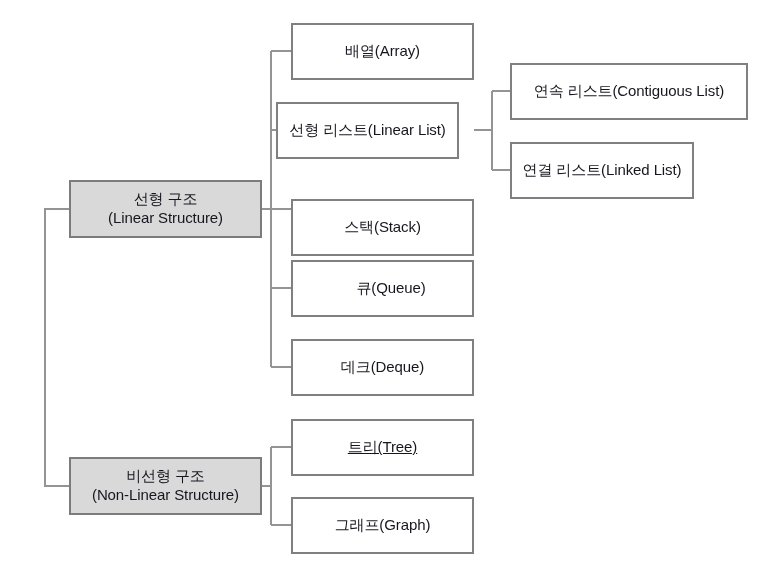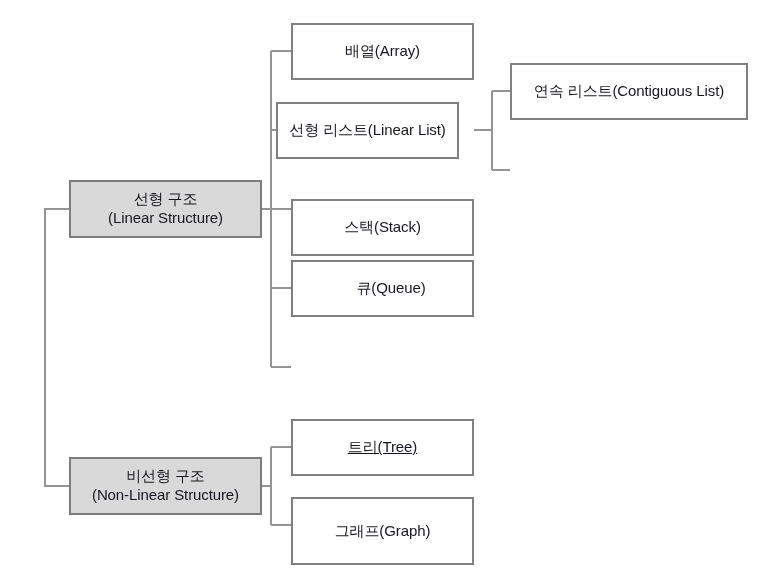--- a/index.html
+++ b/index.html
@@ -96,27 +96,33 @@
   </div>
 
   <div class="node" style="left:291px; top:199px; width:183px; height:57px;">
     <span class="label">스택(Stack)</span>
   </div>
 
   <div class="node" style="left:291px; top:260px; width:183px; height:57px;padding-left:17px;">
     <span class="label">큐(Queue)</span>
   </div>
 
+  <div class="node" style="left:291px; top:339px; width:183px; height:57px;">
+    <span class="label">데크(Deque)</span>
+  </div>
 
   <div class="node" style="left:510px; top:63px; width:238px; height:57px;text-align:right;">
     <span class="label">연속 리스트(Contiguous List)</span>
   </div>
 
+  <div class="node" style="left:510px; top:142px; width:184px; height:57px;">
+    <span class="label">연결 리스트(Linked List)</span>
+  </div>
 
   <div class="node" style="left:291px; top:419px; width:183px; height:57px;text-decoration:underline;">
     <span class="label">트리(Tree)</span>
   </div>
 
-  <div class="node" style="left:291px; top:497px; width:183px; height:68px;">
+  <div class="node" style="left:291px; top:497px; width:183px; height:57px;">
     <span class="label">그래프(Graph)</span>
   </div>
 
 </div>
 
 </body></html>

